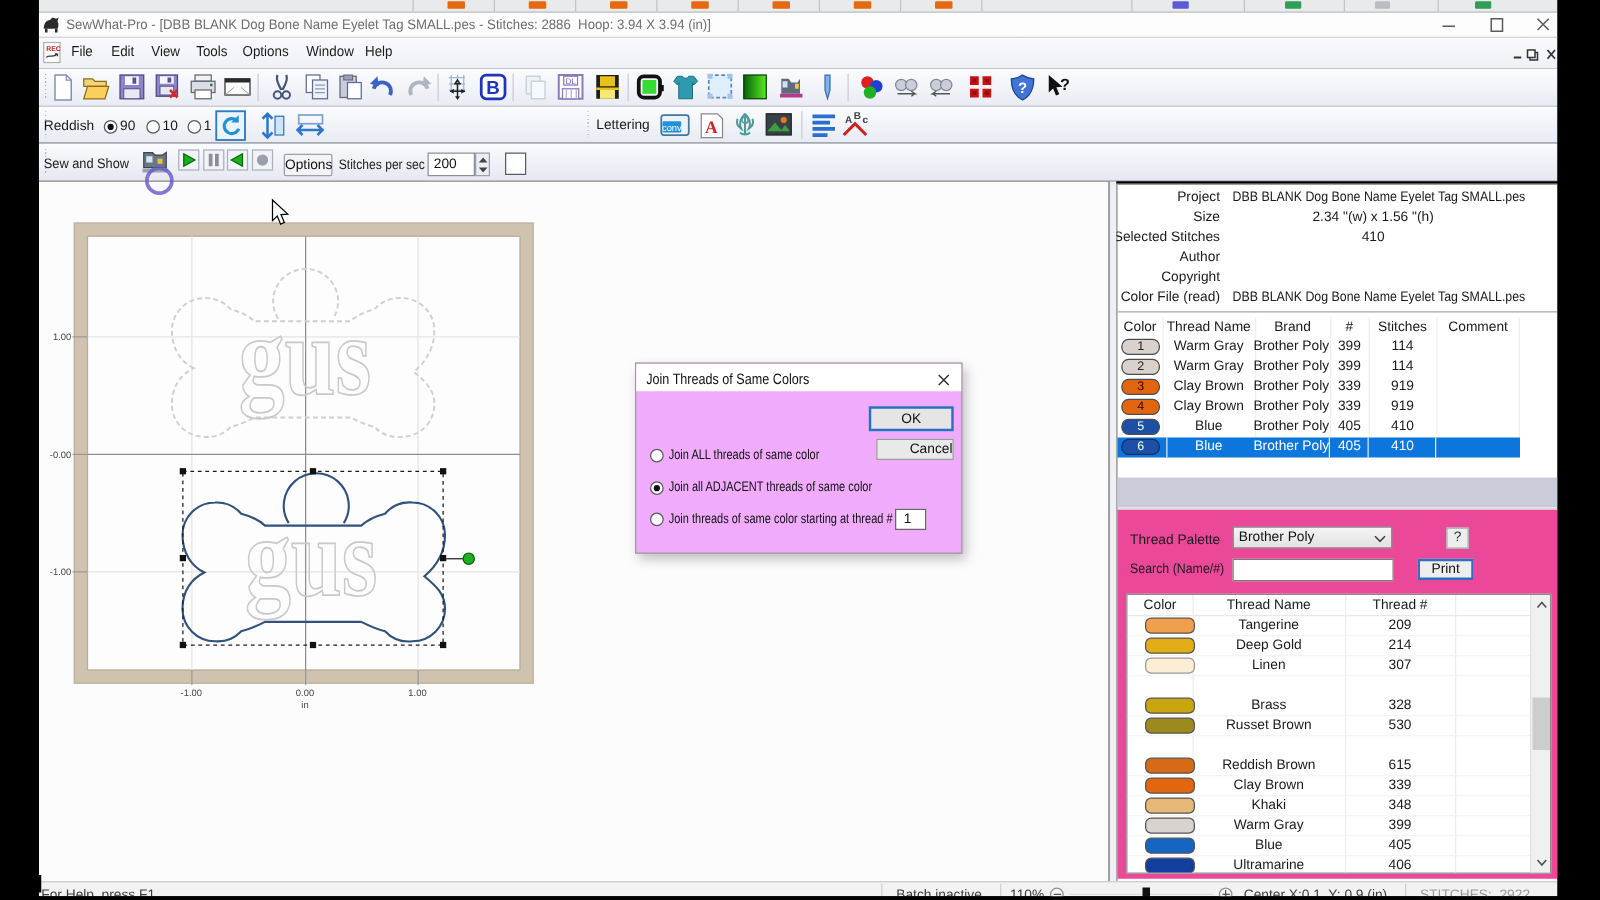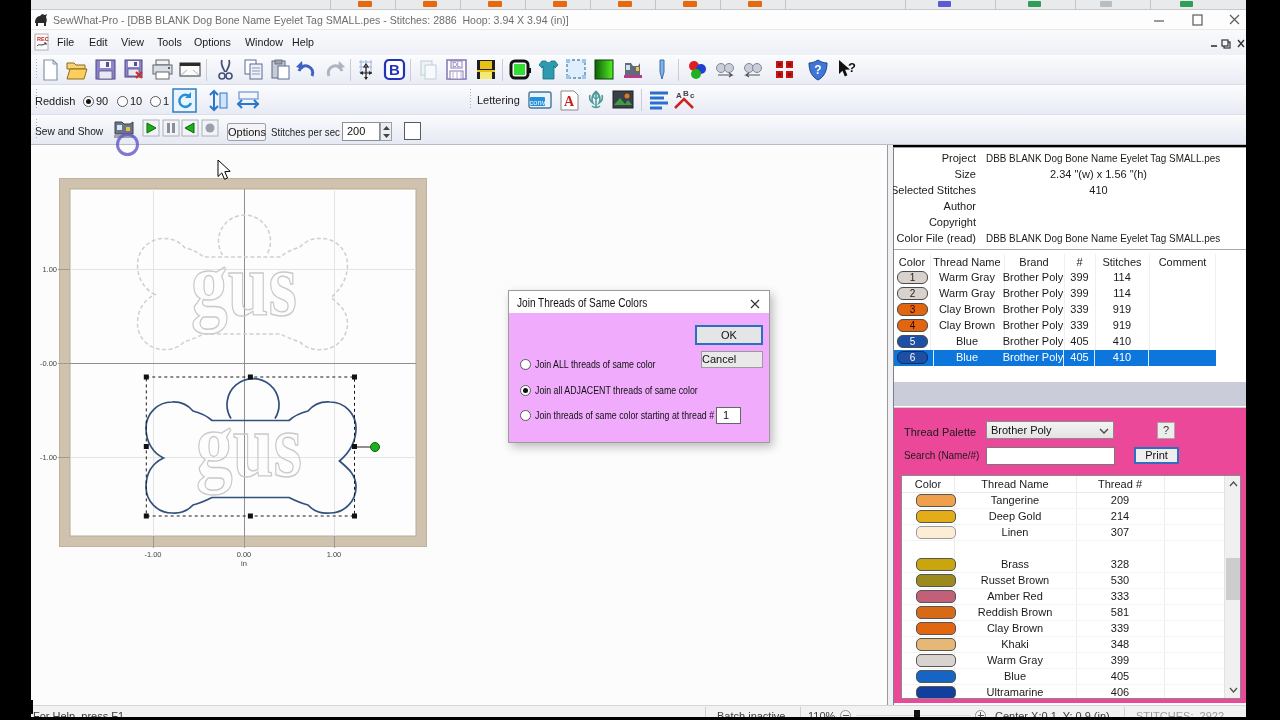--- a/index.html
+++ b/index.html
@@ -587,29 +587,24 @@
    <div class="tlr" style="top:81px">
         <u style="background:#c9a50e"></u>
         <s>Brass</s>
         <b>328</b>
       </div>
    <div class="tlr" style="top:97px">
         <u style="background:#9d8a1c"></u>
         <s>Russet Brown</s>
         <b>530</b>
       </div>
-   <div class="tlr" style="top:113px">
-        <u style="background:#c25f79"></u>
-        <s>Amber Red</s>
-        <b>333</b>
-      </div>
    <div class="tlr" style="top:129px">
         <u style="background:#d66a17"></u>
         <s>Reddish Brown</s>
-        <b>581</b>
+        <b>615</b>
       </div>
    <div class="tlr" style="top:145px">
         <u style="background:#e2650f"></u>
         <s>Clay Brown</s>
         <b>339</b>
       </div>
    <div class="tlr" style="top:161px">
         <u style="background:#e5b877"></u>
         <s>Khaki</s>
         <b>348</b>
@@ -644,21 +639,21 @@
 
 <div class="a" style="left:887px;top:145px;width:6px;height:560px;background:#eef0f4;border-left:1px solid #9a9a9a"></div>
 
 <div class="a" id="dialog">
  <div class="a" style="left:0;top:0;width:260px;height:22px;background:#fff"></div>
  <div class="txt dl" style="left:8px;top:5px;font-size:12px;color:#111;transform-origin:left;transform:scaleX(.84)">Join Threads of Same Colors</div>
  <svg class="a" style="right:9px;top:8px" width="10" height="10">
       <path d="M1,1 L9,9 M9,1 L1,9" stroke="#333" stroke-width="1.2"></path>
     </svg>
  <div class="a" style="left:186px;top:34px;width:68px;height:20px;background:#e5e5e5;border:2px solid #2a6fc2;text-align:center;font-size:11px;color:#111;line-height:16px">OK</div>
- <div class="a" style="left:192px;top:60px;width:62px;height:17px;background:#e9e9e9;border:1px solid #9a9a9a;text-align:left;font-size:11px;color:#111;line-height:15px">Cancel</div>
+ <div class="a" style="left:192px;top:60px;width:62px;height:17px;background:#e9e9e9;border:1px solid #9a9a9a;text-align:right;font-size:11px;color:#111;line-height:15px">Cancel</div>
  <div class="radio" style="left:11px;top:68px"></div>
  <div class="txt dl" style="left:26px;top:67px;font-size:11px;color:#111">Join ALL threads of same color</div>
  <div class="radio on" style="left:11px;top:94px"></div>
  <div class="txt dl" style="left:26px;top:93px;font-size:11px;color:#111">Join all ADJACENT threads of same color</div>
  <div class="radio" style="left:11px;top:119px"></div>
  <div class="txt dl" style="left:26px;top:118px;font-size:11px;color:#111">Join threads of same color starting at thread #</div>
  <div class="a" style="left:207px;top:116px;width:25px;height:17px;background:#fff;border:1px solid #666;font-size:11px;color:#111;padding:1px 0 0 6px">1</div>
 </div>
 
 <div class="a" id="status"></div>

